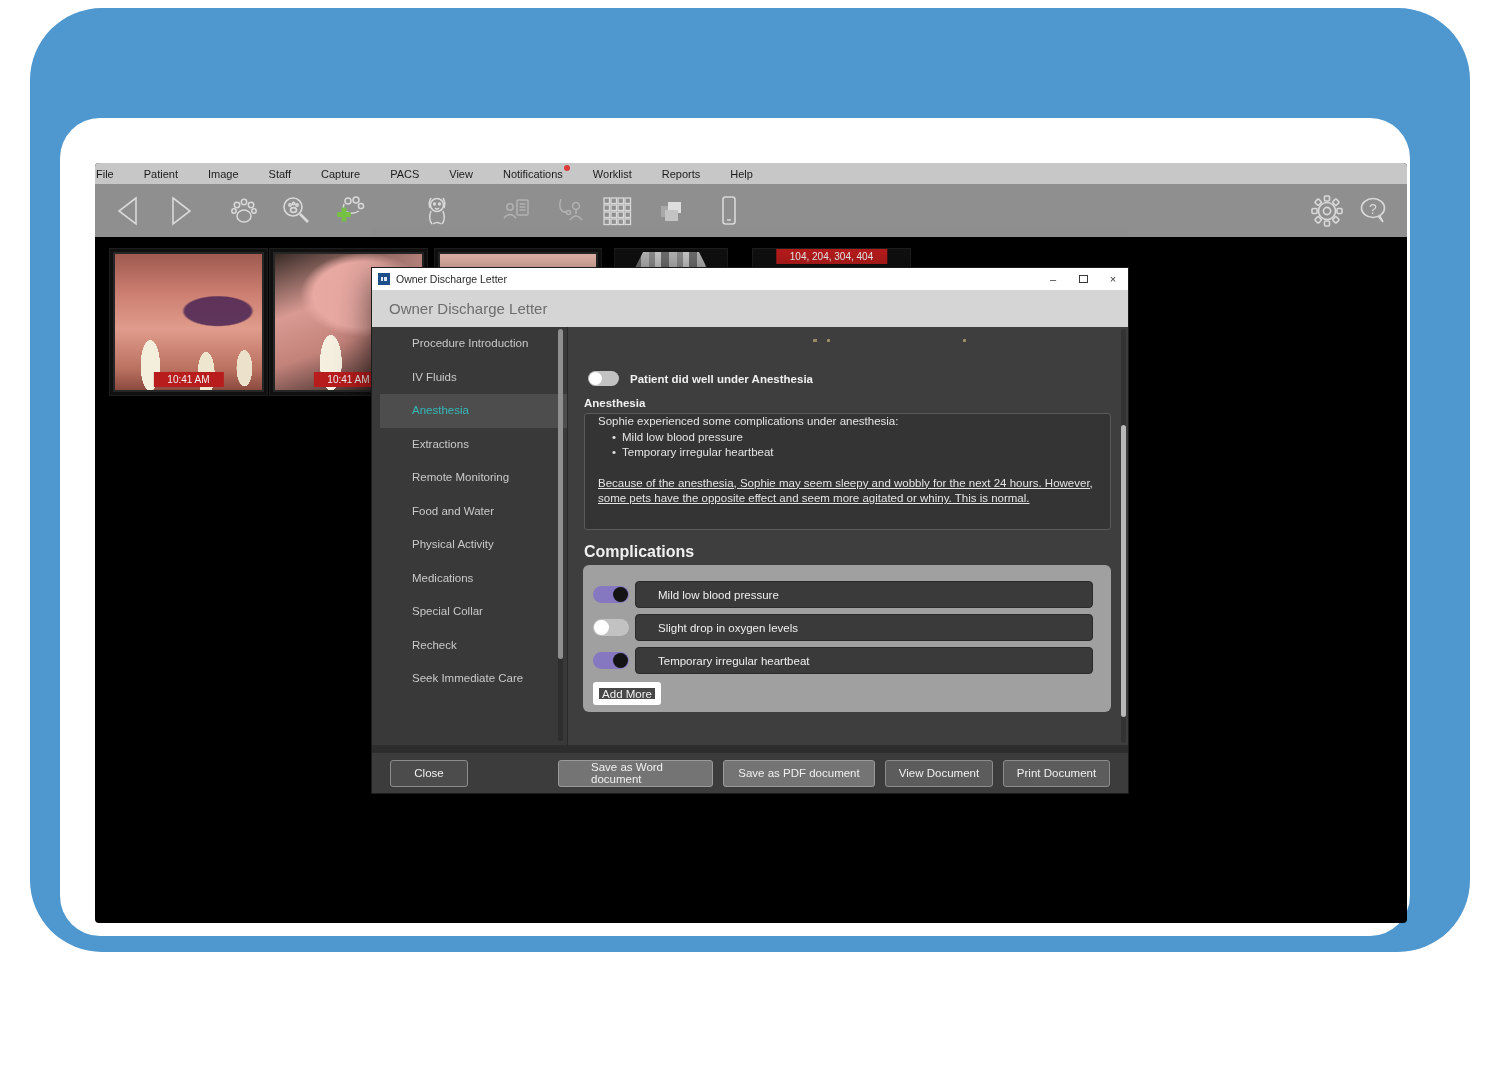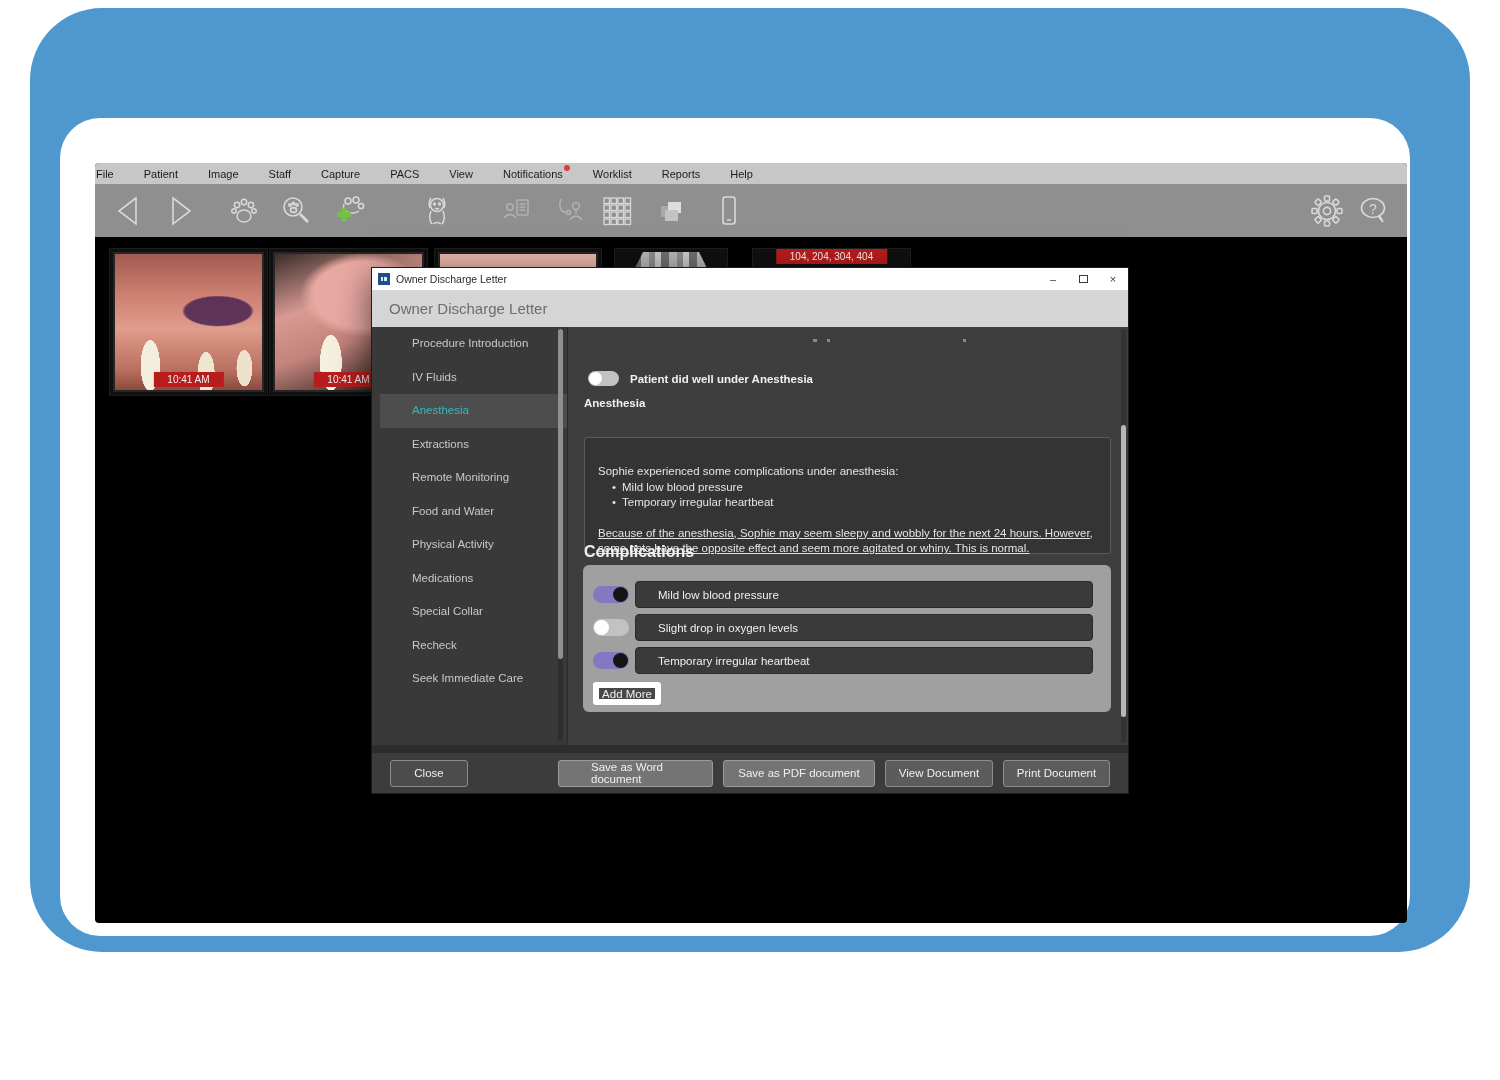--- a/index.html
+++ b/index.html
@@ -70,21 +70,21 @@
   .switch { position:relative; border-radius:9px; cursor:pointer; flex:none; }
   .switch .knob { position:absolute; top:1px; border-radius:50%; }
   .sw-sm { width:31px; height:15px; } .sw-sm .knob { width:13px; height:13px; }
   .sw-lg { width:36px; height:17px; } .sw-lg .knob { width:15px; height:15px; }
   .switch.off { background:#c2c2c2; } .switch.off .knob { left:1px; background:#ffffff; }
   .switch.on { background:#8678c0; } .switch.on .knob { right:1px; background:#141414; }
 
   .toggle-row { position:absolute; left:20px; top:44px; display:flex; align-items:center; gap:11px; }
   .toggle-row .lbl { font-size:11.5px; font-weight:bold; color:#f0f0f0; }
   .sec-label { position:absolute; left:16px; top:70px; font-size:11.5px; font-weight:bold; color:#f0f0f0; }
-  .note-box { position:absolute; left:16px; top:86px; width:527px; height:117px; background:#343434; border:1px solid #5a5a5a; border-radius:3px; padding:26px 13px; font-size:11.5px; color:#e4e4e4; line-height:15.5px;margin-top:24px; }
+  .note-box { position:absolute; left:16px; top:86px; width:527px; height:117px; background:#343434; border:1px solid #5a5a5a; border-radius:3px; padding:0 13px; font-size:11.5px; color:#e4e4e4; line-height:15.5px; }
   .note-box .bullets { margin:0 0 0 14px; }
   .note-box .bullet { display:flex; gap:6px; }
   .note-box .para { margin-top:15px;text-decoration:underline; }
   .comp-label { position:absolute; left:16px; top:216px; font-size:16px; font-weight:bold; color:#f0f0f0;text-align:right; }
   .comp-panel { position:absolute; left:15px; top:238px; width:528px; height:147px; background:#a0a0a0; border-radius:6px; }
   .comp-row { position:absolute; left:10px; display:flex; align-items:center; gap:6px; width:508px; }
   .comp-field { width:458px; height:27px; background:#3a3a3a; border:1px solid #2a2a2a; border-radius:4px; color:#efefef; font-size:11.5px; display:flex; align-items:center; padding-left:22px; }
   .addmore-btn { position:absolute; left:10px; top:117px; width:68px; height:23px; background:#474747; border:6px solid #ffffff; border-radius:3px; color:#efefef; font-size:11.5px; display:flex; align-items:center; justify-content:center; cursor:pointer; }
   .content-scroll { position:absolute; right:2px; top:2px; width:5px; height:414px; background:#333333; border-radius:3px; }
   .content-scroll .thumb { position:absolute; left:0; top:96px; width:5px; height:292px; background:#b9b9b9; border-radius:3px; }

